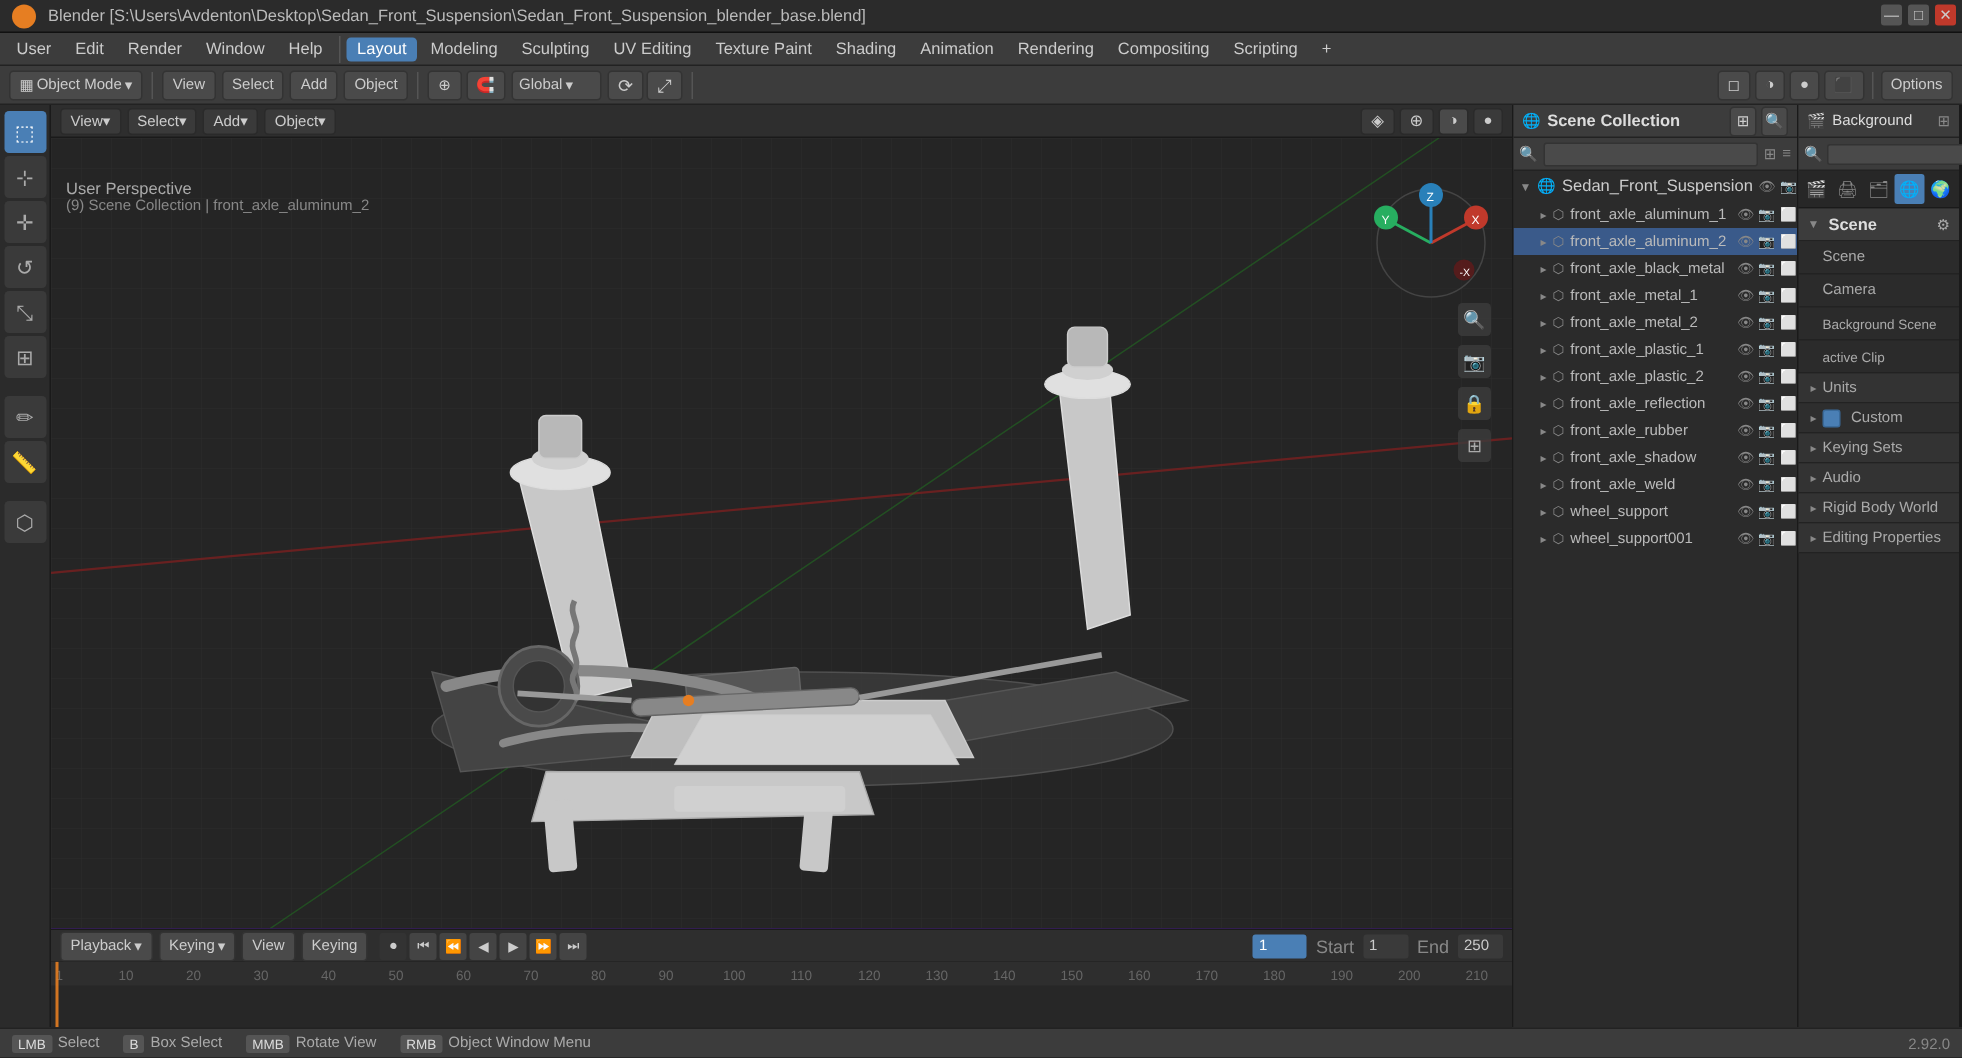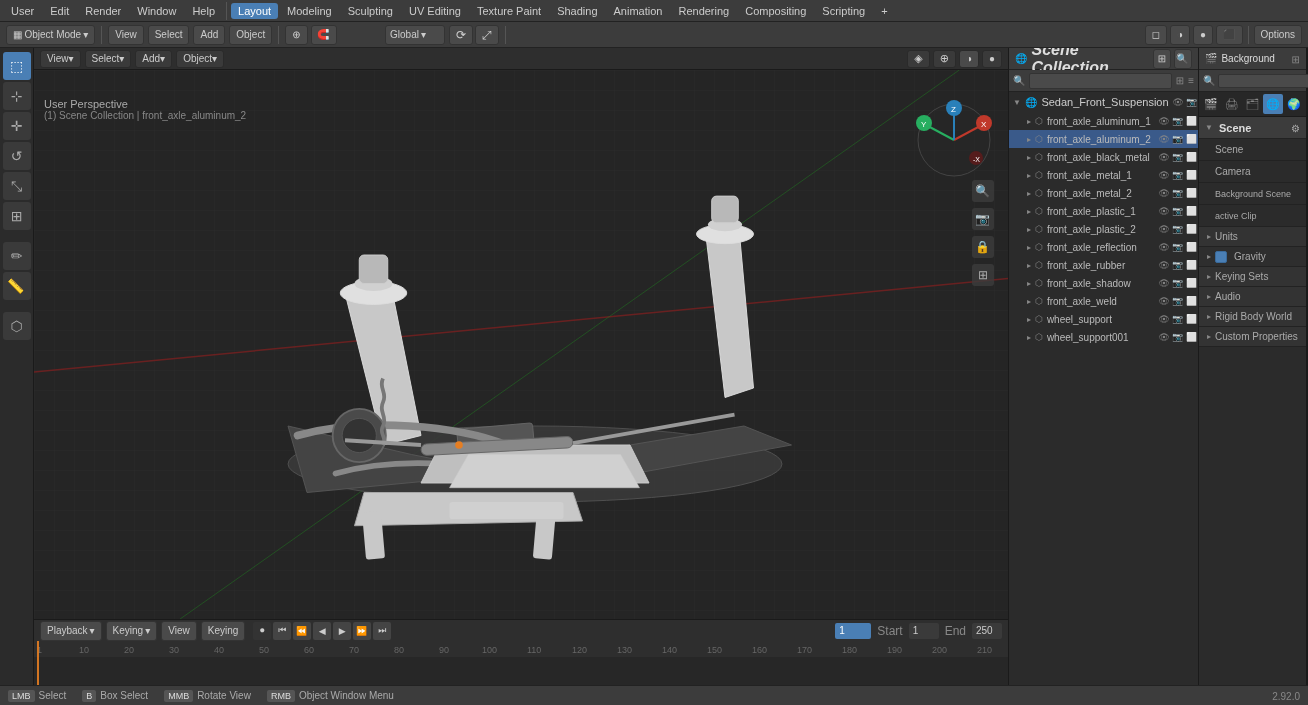--- a/index.html
+++ b/index.html
@@ -95,21 +95,20 @@
       border: 1px solid #333;
       border-radius: 3px;
       color: #ccc;
       font-size: 10px;
       padding: 0 4px;
       display: flex;
       align-items: center;
       gap: 2px;
       cursor: pointer;
       min-width: 60px;
-      margin-left: 44px;
     }
 
     
     #left-panel {
       width: 34px;
       background: #2b2b2b;
       border-right: 1px solid #1a1a1a;
       display: flex;
       flex-direction: column;
       align-items: center;
@@ -445,20 +444,29 @@
       display: flex;
       align-items: center;
       min-width: 30px;
     }
   </style>
 </head>
 <body>
 
 <div id="full-layout">
 
+  <div id="titlebar">
+    <span style="width:16px;height:16px;background:#e67e22;border-radius:50%;display:inline-block;margin-right:8px;"></span>
+    <span style="font-size:11px;color:#bbb;">Blender [S:\Users\Avdenton\Desktop\Sedan_Front_Suspension\Sedan_Front_Suspension_blender_base.blend]</span>
+    <div id="window-controls">
+      <div class="win-btn minimize">—</div>
+      <div class="win-btn maximize">□</div>
+      <div class="win-btn close">✕</div>
+    </div>
+  </div>
 
   <div id="menubar">
     <span class="menu-item">User</span>
     <span class="menu-item">Edit</span>
     <span class="menu-item">Render</span>
     <span class="menu-item">Window</span>
     <span class="menu-item">Help</span>
     <div class="toolbar-sep"></div>
     <span class="menu-item" style="background:#4a7fb5;color:#fff;border-radius:3px;">Layout</span>
     <span class="menu-item">Modeling</span>
@@ -552,21 +560,21 @@
             </pattern>
           </defs>
           <rect width="100%" height="100%" fill="url(#smallgrid)"></rect>
 
           <line x1="0" y1="55%" x2="100%" y2="38%" stroke="#7a2020" stroke-width="1.5" opacity="0.8"></line>
 
           <line x1="15%" y1="100%" x2="95%" y2="0%" stroke="#207a20" stroke-width="1" opacity="0.5"></line>
         </svg>
 
         <div id="perspective-label">User Perspective</div>
-        <div id="collection-label">(1) Scene Collection | front_axle_aluminum_2</div>
+        <div id="collection-label">(9) Scene Collection | front_axle_aluminum_2</div>
 
         <svg style="position:absolute;top:60px;left:60px;right:0;bottom:20px;width:calc(100% - 140px);height:calc(100% - 80px);">
 
           <g transform="translate(80,30) scale(0.95,0.95)">
 
             <ellipse cx="380" cy="320" rx="260" ry="40" fill="#3a3a3a" stroke="#555" stroke-width="1" opacity="0.9"></ellipse>
 
             <path d="M120,280 L250,310 L350,330 L140,350 Z" fill="#444" stroke="#555" stroke-width="1"></path>
 
             <path d="M420,310 L600,280 L650,300 L430,340 Z" fill="#444" stroke="#555" stroke-width="1"></path>
@@ -719,21 +727,21 @@
         </div>
       </div>
     </div>
 
     <div class="right-container">
 
       <div class="outliner-panel">
 
         <div style="height:22px;background:#3c3c3c;display:flex;align-items:center;padding:0 6px;border-bottom:1px solid #222;gap:4px;">
           <span style="font-size:10px;color:#aaa;">🌐</span>
-          <span style="font-size:16px;font-weight:bold;color:#ddd;font-style:italic;">Scene Collection</span>
+          <span style="font-size:11px;font-weight:bold;color:#ddd;">Scene Collection</span>
           <div style="margin-left:auto;display:flex;gap:3px;">
             <div class="toolbar-btn" style="width:18px;padding:0;justify-content:center;">⊞</div>
             <div class="toolbar-btn" style="width:18px;padding:0;justify-content:center;">🔍</div>
           </div>
         </div>
 
         <div id="outliner-search">
           <span style="color:#888;font-size:10px;">🔍</span>
           <input class="search-input" type="text" placeholder="" style="">
           <span style="color:#888;font-size:10px;">⊞</span>
@@ -938,41 +946,41 @@
         </div>
 
         <div class="section-collapse">
           <span class="chevron">▸</span>
           <span>Units</span>
         </div>
 
         <div class="section-collapse" style="background:#2e2e2e;">
           <span class="chevron">▸</span>
           <span class="checkbox"></span>
-          <span style="margin-left:3px;">Gravity</span>
+          <span style="margin-left:3px;">Custom</span>
         </div>
 
         <div class="section-collapse">
           <span class="chevron">▸</span>
           <span>Keying Sets</span>
         </div>
 
         <div class="section-collapse">
           <span class="chevron">▸</span>
           <span>Audio</span>
         </div>
 
         <div class="section-collapse">
           <span class="chevron">▸</span>
           <span>Rigid Body World</span>
         </div>
 
         <div class="section-collapse">
           <span class="chevron">▸</span>
-          <span>Custom Properties</span>
+          <span>Editing Properties</span>
         </div>
       </div>
 
     </div>
 
   </div>
 
   <div id="statusbar">
     <div class="status-item">
       <span class="status-key">LMB</span>

